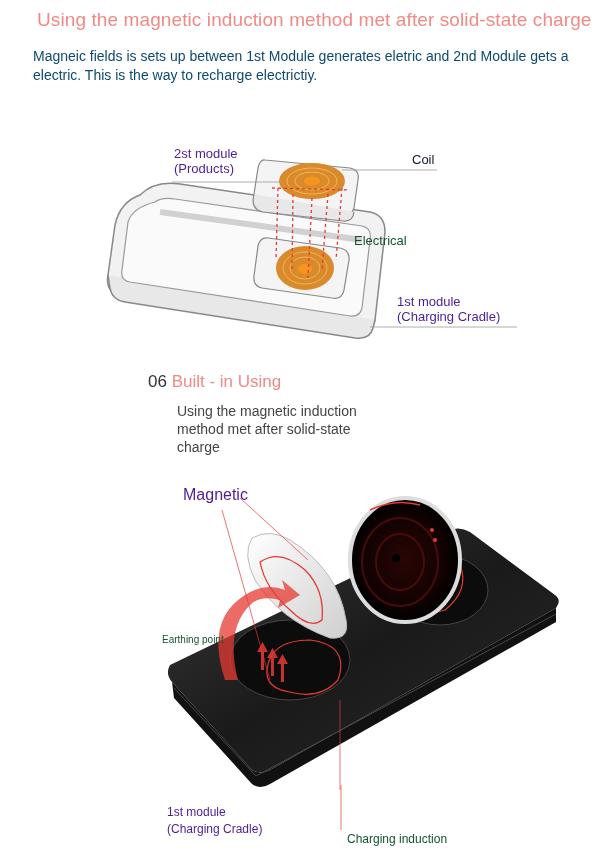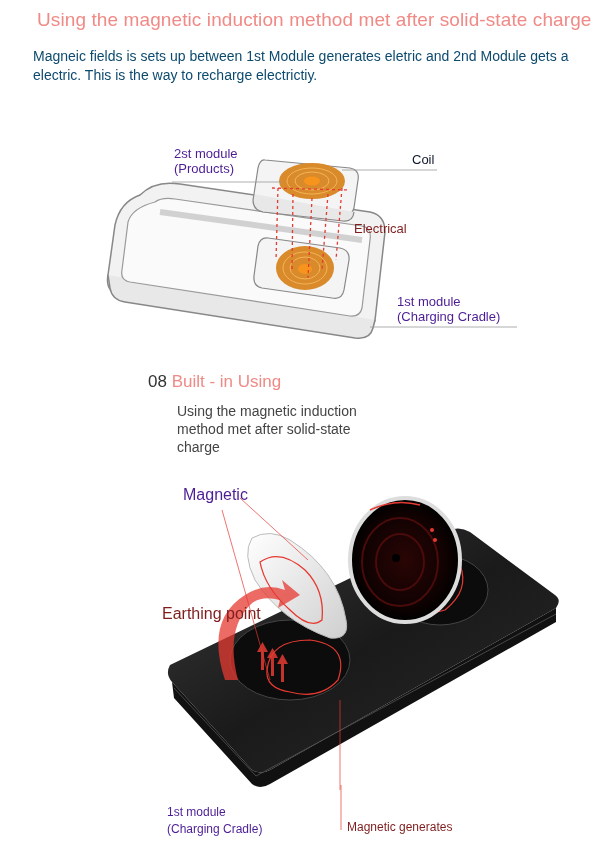--- a/index.html
+++ b/index.html
@@ -1,21 +1,21 @@
 <!DOCTYPE html>
 <html><head>
 <meta charset="utf-8">
 <style>
   html,body{margin:0;padding:0;background:#fff;}
   body{width:600px;height:851px;position:relative;overflow:hidden;font-family:"Liberation Sans",sans-serif;}
   .abs{position:absolute;}
   .title{left:37px;top:9px;font-size:19px;color:#f08a86;letter-spacing:0.1px;white-space:nowrap;}
   .intro{left:33px;top:47px;width:560px;font-size:14px;line-height:19px;color:#0c4a6e;}
   .lbl{font-size:13px;color:#4c1d95;line-height:15px;}
-  .lbl-red{font-size:13px;color:#7f1d1d;}
+  .lbl-red{font-size:13px;color:#14532d;margin-top:12px;}
   .lbl-orange{font-size:13px;color:#0f172a;}
   .sec-head{left:148px;top:372px;font-size:17px;color:#333;}
   .sec-head .accent{color:#f08a86;}
   .sec-body{left:177px;top:402px;width:210px;font-size:14px;line-height:18px;color:#444;}
   svg{position:absolute;}
 </style>
 </head>
 <body>
 
 <div class="abs title">Using the magnetic induction method met after solid-state charge</div>
@@ -60,21 +60,21 @@
   <div>(Products)</div>
 </div>
 <div class="abs lbl-orange" style="left:412px;top:152px;">Coil</div>
 <div class="abs lbl-red" style="left:354px;top:221px;">Electrical</div>
 <div class="abs lbl" style="left:397px;top:294px;">
   <div>1st module</div>
   <div>(Charging Cradle)</div>
 </div>
 
 <div class="abs sec-head">
-  <span>08</span>
+  <span>06</span>
   <span class="accent">Built - in Using</span>
 </div>
 <div class="abs sec-body">Using the magnetic induction method  met after solid-state charge</div>
 
 <svg style="left:160px;top:470px" width="440" height="320" viewBox="0 0 440 320">
   <defs>
     <linearGradient id="top" x1="0" y1="0" x2="1" y2="1">
       <stop offset="0" stop-color="#3a3a3a"></stop>
         <stop offset="0.5" stop-color="#1a1a1a"></stop>
         <stop offset="1" stop-color="#2a2a2a"></stop>
@@ -123,18 +123,18 @@
 
   <line x1="80" y1="28" x2="148" y2="90" stroke="#e53a32" stroke-width="0.7"></line>
   <line x1="62" y1="40" x2="110" y2="210" stroke="#e53a32" stroke-width="0.7"></line>
   <line x1="180" y1="230" x2="180" y2="320" stroke="#e53a32" stroke-width="0.7"></line>
 </svg>
 <svg style="left:340px;top:785px" width="2" height="45">
     <line x1="1" y1="0" x2="1" y2="45" stroke="#e53a32" stroke-width="0.7"></line>
   </svg>
 
 <div class="abs lbl" style="left:183px;top:487px;font-size:16px;">Magnetic</div>
-<div class="abs lbl-red" style="left:162px;top:605px;font-size:16px;">Earthing point</div>
+<div class="abs lbl-red" style="left:162px;top:622px;font-size:10px;">Earthing point</div>
 <div class="abs lbl" style="left:167px;top:804px;font-size:12px;line-height:17px;">
   <div>1st module</div>
   <div>(Charging Cradle)</div>
 </div>
-<div class="abs lbl-red" style="left:347px;top:820px;font-size:12px;">Magnetic generates</div>
+<div class="abs lbl-red" style="left:347px;top:820px;font-size:12px;">Charging induction</div>
 
 </body></html>

